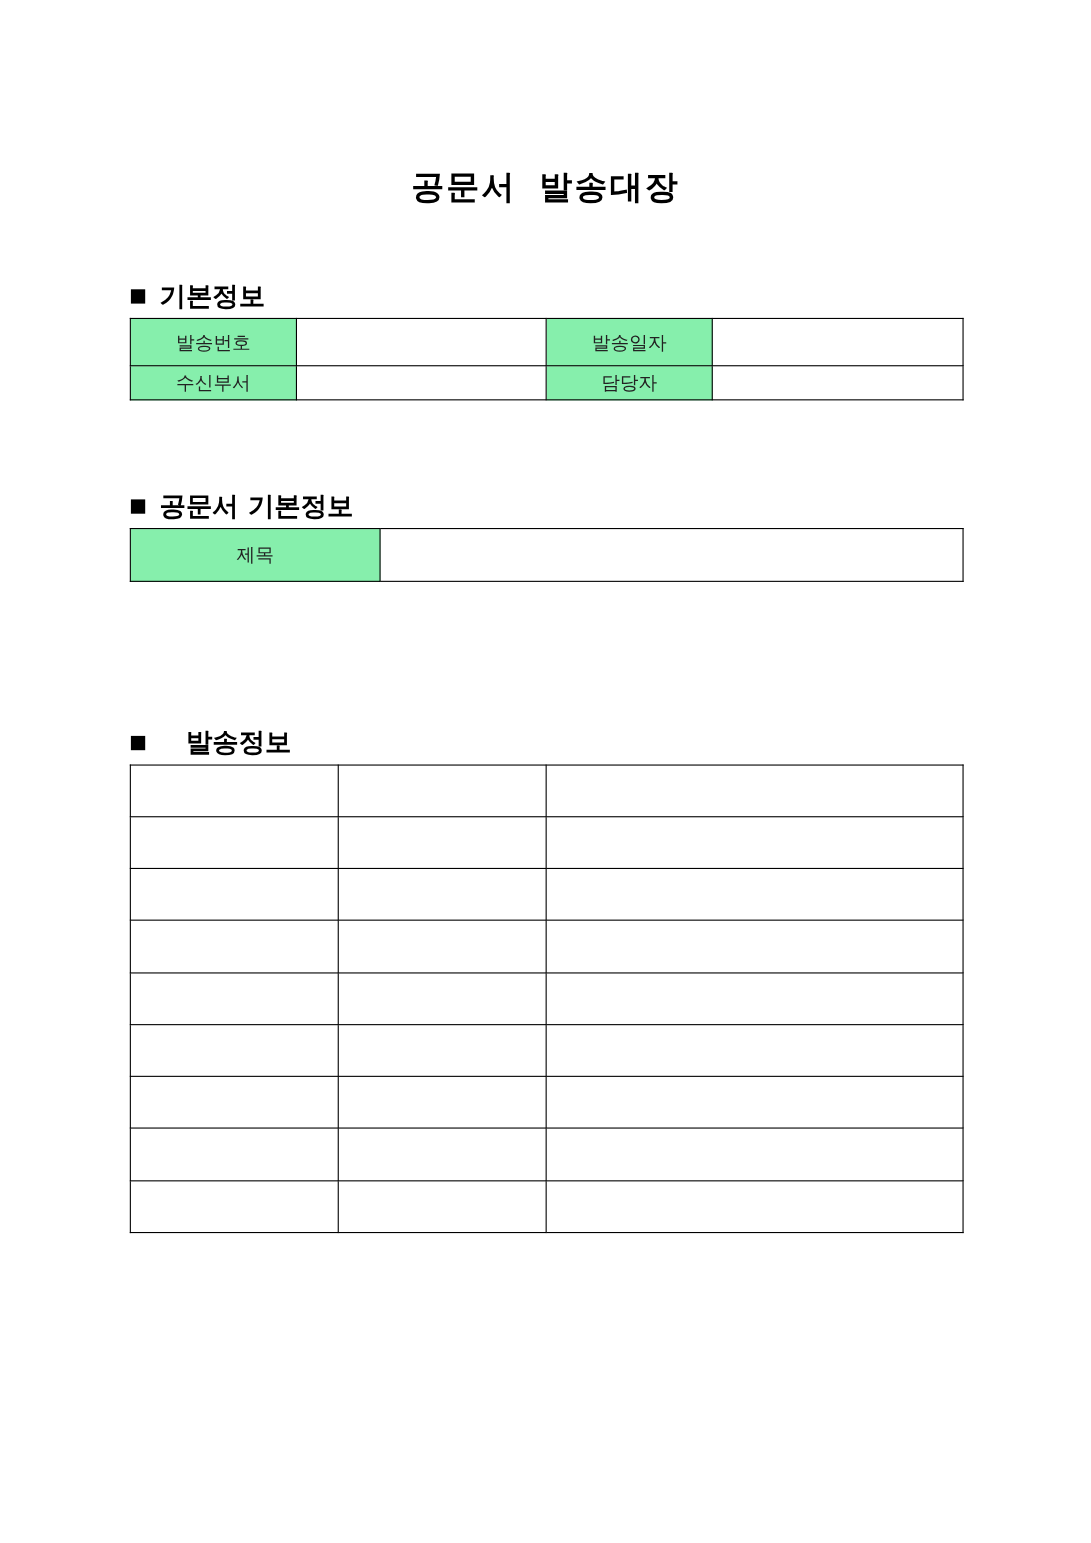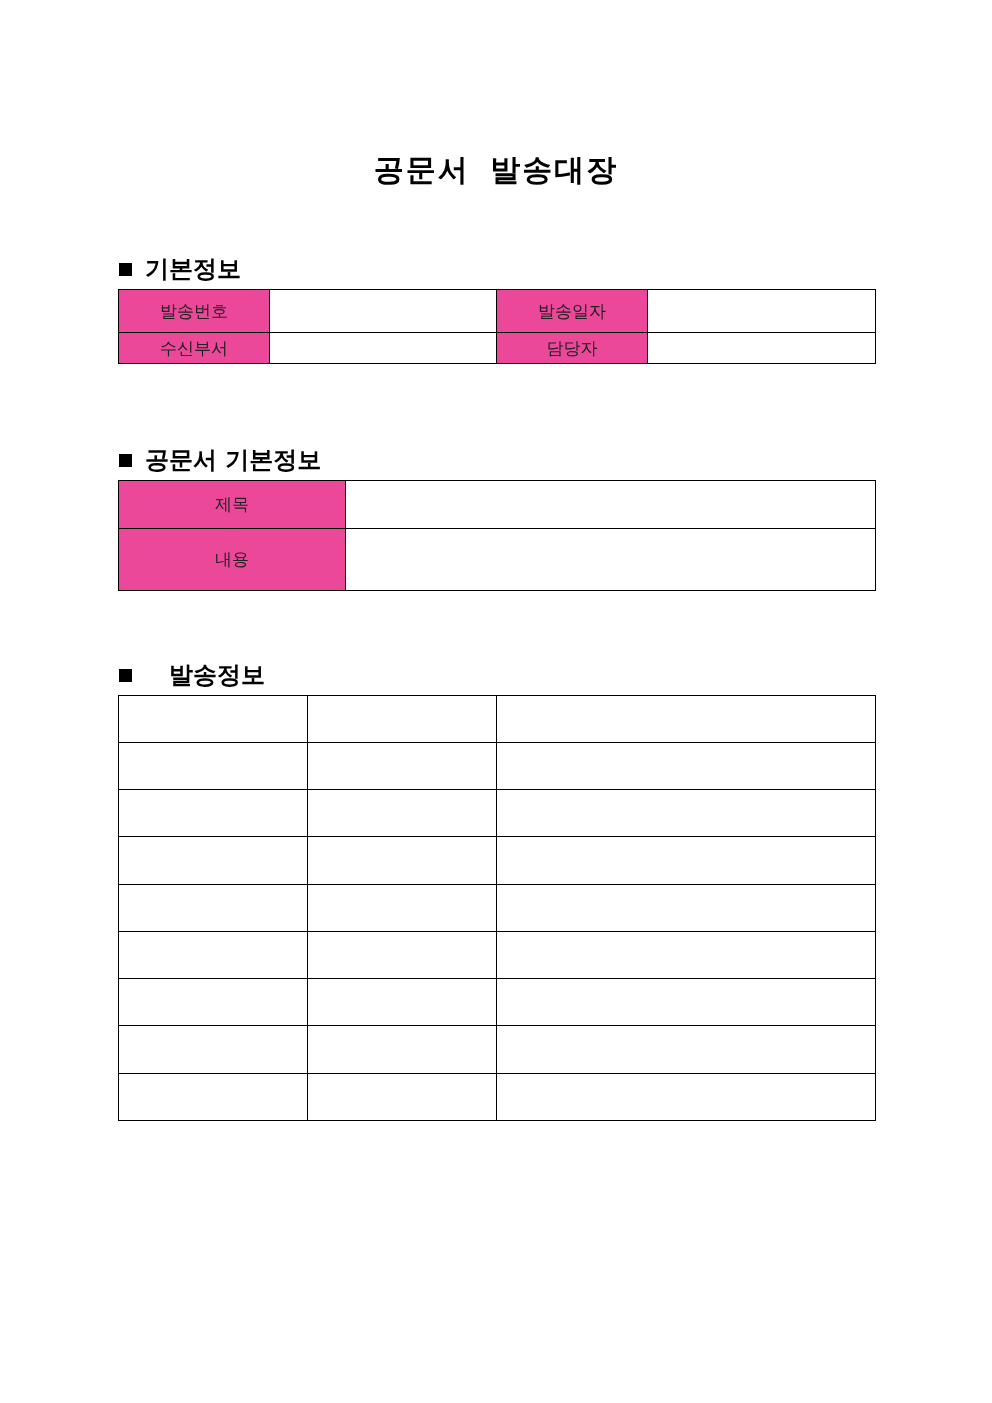--- a/index.html
+++ b/index.html
@@ -19,21 +19,21 @@
       display: inline-block; width: 13px; height: 13px; background: #000; margin-right: 13px;
     }
     table.form {
       position: absolute; left: 118px; width: 757px; border-collapse: collapse;
       table-layout: fixed;
     }
     table.form td, table.form th {
       border: 1.5px solid #000; padding: 0; font-size: 17px; font-weight: normal;
       text-align: center; vertical-align: middle; color: #222;
     }
-    .lbl { background: #ec4899; }
+    .lbl { background: #86efac; }
     .val { background: #fff; }
   </style>
 </head>
 <body>
 
 <div class="title">공문서 발송대장</div>
 
 <div class="section-heading" style="top:253px;">
   <span class="sq"></span>
   <span>기본정보</span>
@@ -66,24 +66,20 @@
   <span>공문서 기본정보</span>
 </div>
 <table class="form" style="top:480px;">
   <colgroup>
       <col style="width:227px">
       <col style="width:530px">
     </colgroup>
   <tbody>
       <tr style="height:48px">
     <td class="lbl">제목</td>
-    <td class="val"></td>
-  </tr>
-  <tr style="height:62px">
-    <td class="lbl">내용</td>
     <td class="val"></td>
   </tr>
 </tbody>
   </table>
 
 <div class="section-heading" style="top:659px;gap:24px;">
   <span class="sq"></span>
   <span>발송정보</span>
 </div>
 <table class="form" style="top:695px;">

